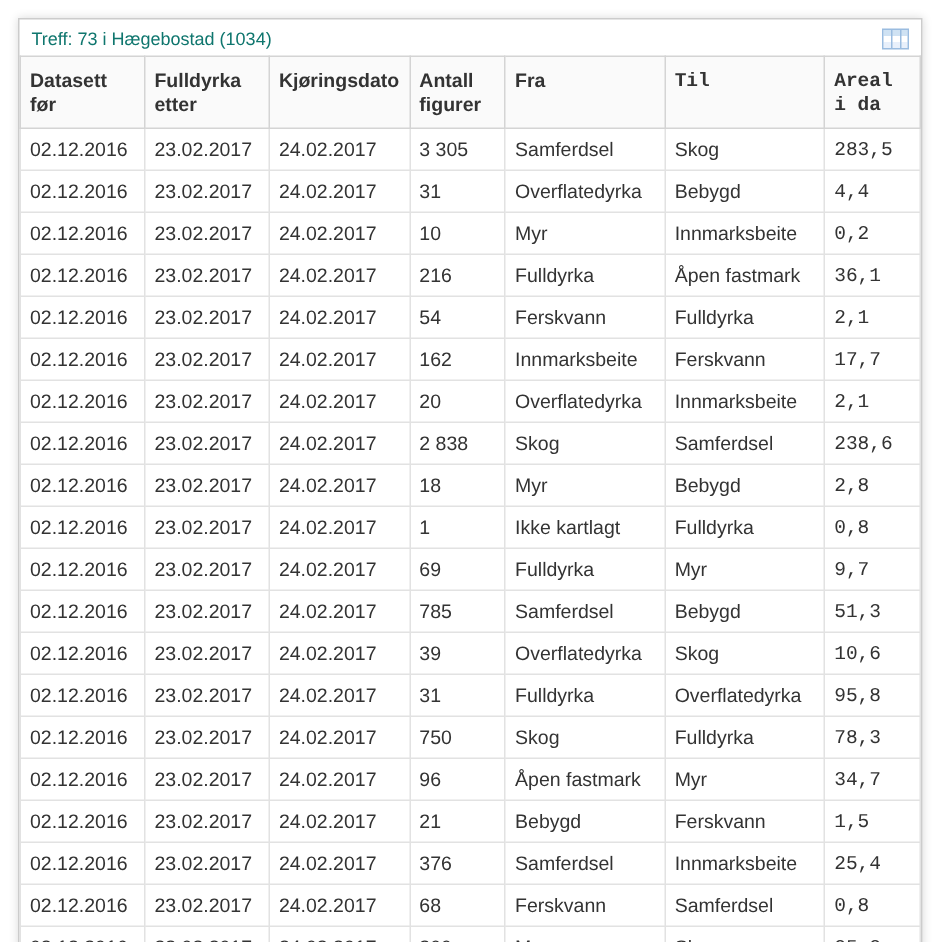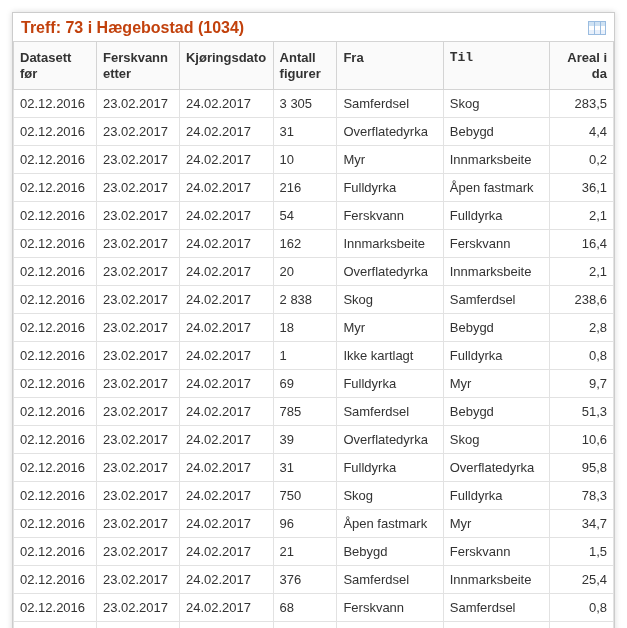--- a/index.html
+++ b/index.html
@@ -19,23 +19,23 @@
     position: relative;
     box-shadow: 0 0 6px rgba(0,0,0,0.15);
   }
   .header-row {
     display: flex;
     align-items: center;
     justify-content: space-between;
     padding: 6px 8px 4px 8px;
   }
   .title {
-    color: #c2410c;
-    font-size: 16px;
-    font-weight: 700;
+    color: #0f766e;
+    font-size: 12px;
+    font-weight: 400;
   }
   .grid-icon {
     width: 18px;
     height: 14px;
     border: 1px solid #9abce0;
     background:
       linear-gradient(to bottom, #cfe2f3 0 33%, #fff 33% 66%, #e8f0fb 66% 100%);
     position: relative;
     cursor: pointer;
   }
@@ -64,36 +64,36 @@
     vertical-align: top;
     word-wrap: break-word;
     line-height: 1.2;
   }
   tbody td {
     padding: 6px 6px;
     border: 1px solid #e2e2e2;
     vertical-align: top;
     word-wrap: break-word;
   }
-  .col-num { text-align: right; }
+  .col-num { text-align: left; font-family: Liberation Mono, monospace; }
 </style>
 </head>
 <body>
 
 <div class="panel">
   <div class="header-row">
     <div class="title">Treff: 73 i Hægebostad (1034)</div>
     <div class="grid-icon" title="Grid"></div>
   </div>
 
   <table>
     <thead>
       <tr id="header-row">
           <th style="width: 78px;">Datasett før</th>
-          <th style="width: 78px;">Ferskvann etter</th>
+          <th style="width: 78px;">Fulldyrka etter</th>
           <th style="width: 88px;">Kjøringsdato</th>
           <th style="width: 60px;">Antall figurer</th>
           <th style="width: 100px;">Fra</th>
           <th style="width: 100px; font-family: Liberation Mono, monospace;">Til</th>
           <th class="col-num" style="width: 60px;">Areal i da</th>
         </tr>
     </thead>
     <tbody id="table-body">
         <tr>
           <td>02.12.2016</td>
@@ -140,21 +140,21 @@
           <td>Fulldyrka</td>
           <td class="col-num">2,1</td>
         </tr>
         <tr>
           <td>02.12.2016</td>
           <td>23.02.2017</td>
           <td>24.02.2017</td>
           <td>162</td>
           <td>Innmarksbeite</td>
           <td>Ferskvann</td>
-          <td class="col-num">16,4</td>
+          <td class="col-num">17,7</td>
         </tr>
         <tr>
           <td>02.12.2016</td>
           <td>23.02.2017</td>
           <td>24.02.2017</td>
           <td>20</td>
           <td>Overflatedyrka</td>
           <td>Innmarksbeite</td>
           <td class="col-num">2,1</td>
         </tr>

